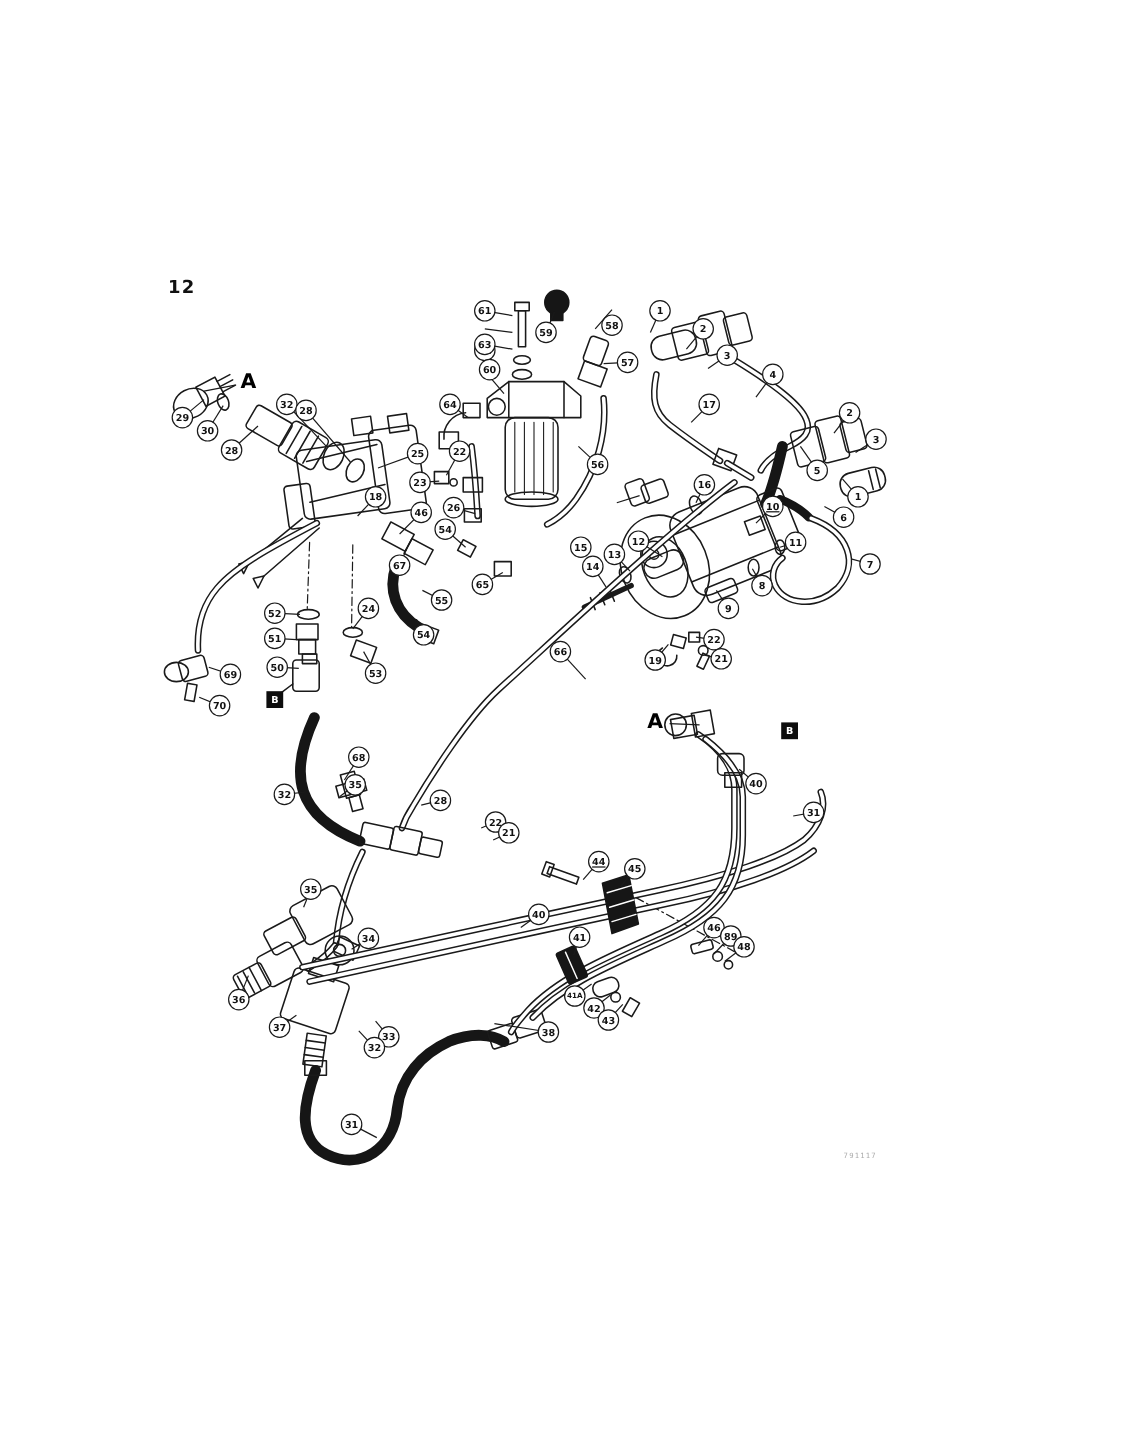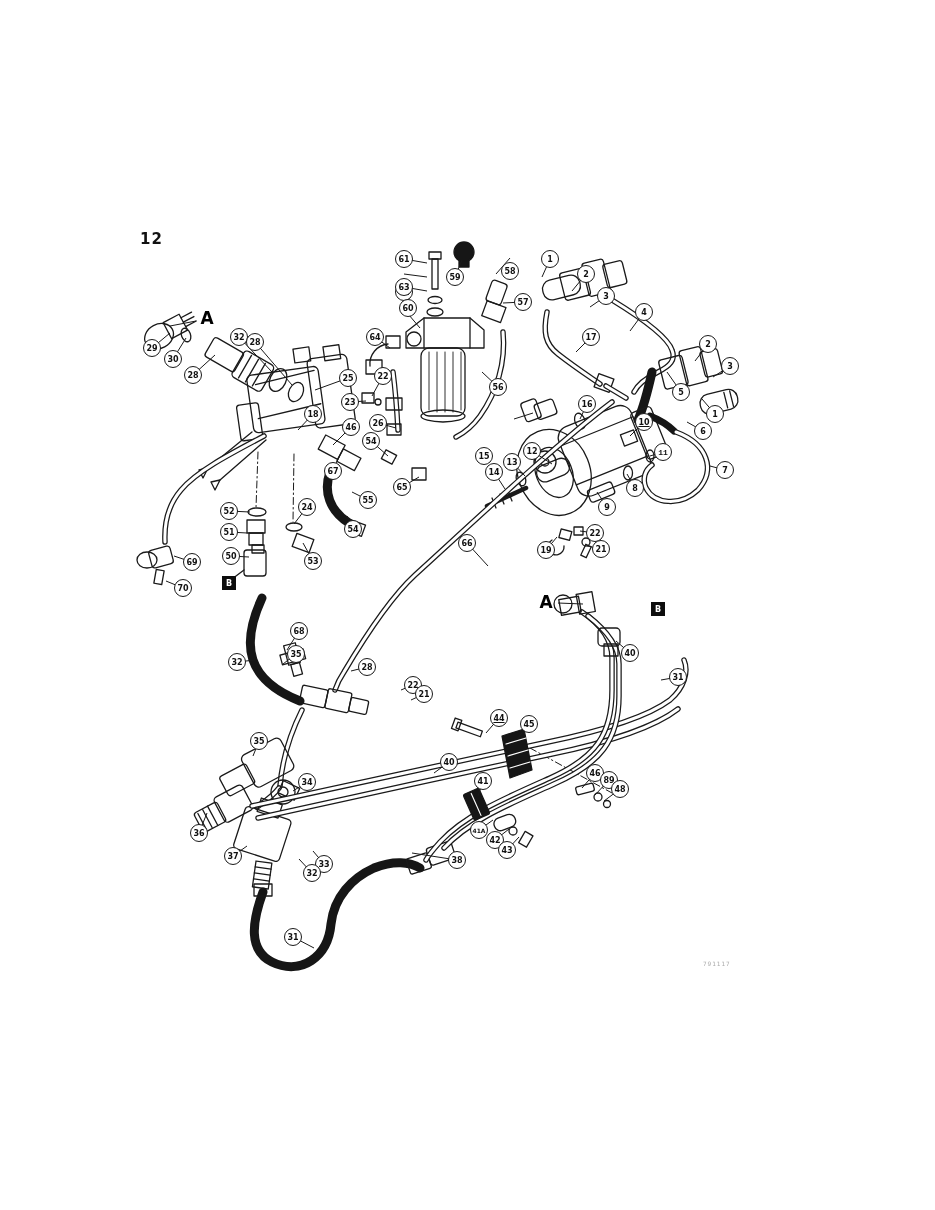--- a/index.html
+++ b/index.html
@@ -425,21 +425,21 @@
       <div class="balloon" style="left: 644px; top: 312px;">4</div>
       <div class="balloon" style="left: 591px; top: 337px; text-align: center;">17</div>
       <div class="balloon" style="left: 708px; top: 344px;">2</div>
       <div class="balloon" style="left: 730px; top: 366px;">3</div>
       <div class="balloon" style="left: 715px; top: 414px;">1</div>
       <div class="balloon" style="left: 681px; top: 392px;">5</div>
       <div class="balloon" style="left: 484px; top: 419px; margin-top: 37px;">15</div>
       <div class="balloon" style="left: 587px; top: 404px;">16</div>
       <div class="balloon" style="left: 644px; top: 422px; text-decoration: underline;">10</div>
       <div class="balloon" style="left: 703px; top: 431px;">6</div>
-      <div class="balloon" style="left: 663px; top: 452px; font-family: Liberation Mono, monospace;">11</div>
+      <div class="balloon" style="left: 663px; top: 452px;">11</div>
       <div class="balloon" style="left: 532px; top: 451px;">12</div>
       <div class="balloon" style="left: 512px; top: 462px;">13</div>
       <div class="balloon" style="left: 494px; top: 472px;">14</div>
       <div class="balloon" style="left: 725px; top: 470px;">7</div>
       <div class="balloon" style="left: 635px; top: 488px;">8</div>
       <div class="balloon" style="left: 607px; top: 507px;">9</div>
       <div class="balloon" style="left: 546px; top: 550px;">19</div>
       <div class="balloon" style="left: 595px; top: 533px;">22</div>
       <div class="balloon" style="left: 601px; top: 549px;">21</div>
       <div class="balloon" style="left: 313px; top: 414px;">18</div>

